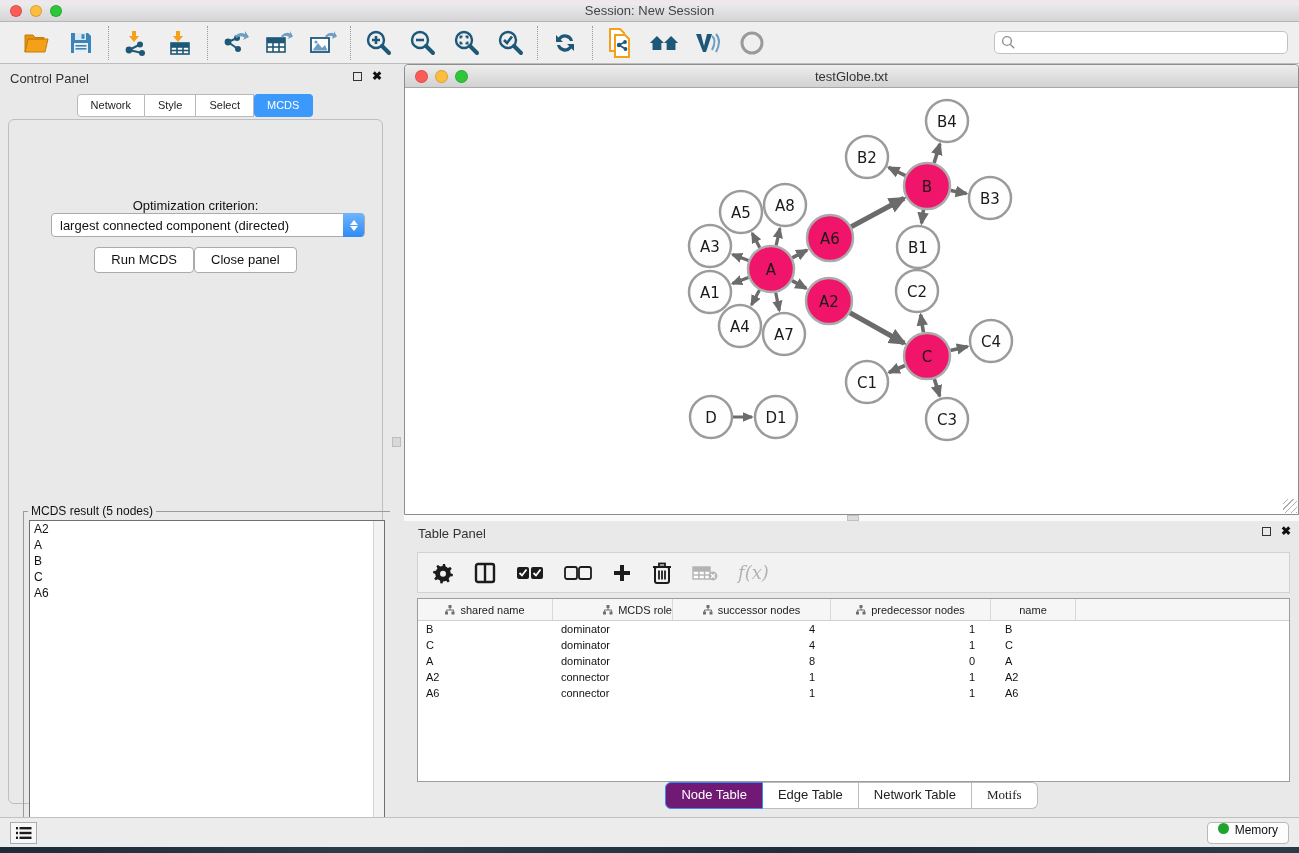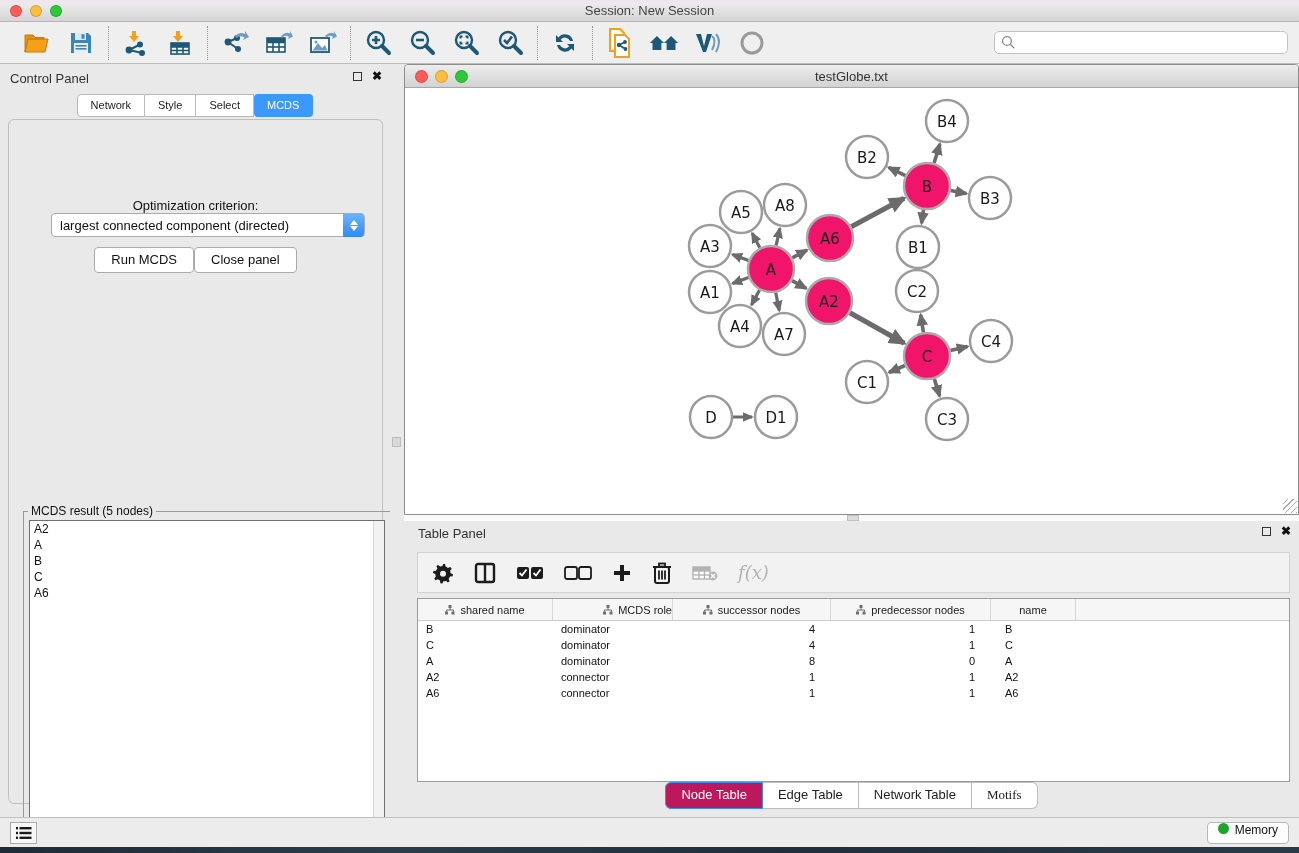--- a/index.html
+++ b/index.html
@@ -100,21 +100,21 @@
   .col-1 { width:120px; padding-left:8px; }
   .col-2 { width:158px; text-align:right; padding-right:16px; }
   .col-3 { width:160px; text-align:right; padding-right:16px; }
   .col-4 { width:85px; padding-left:14px; }
   .col-5 { flex:1; }
   .tp-tabs { position:absolute; left:0; bottom:8px; width:100%; display:flex; justify-content:center; }
   .tp-tab { font-size:13px; color:#222; background:#fff; border:1px solid #bcbcbc; border-left:none;
     padding:4px 15px 5px; cursor:pointer; }
   .tp-tab:first-child { border-left:1px solid #bcbcbc; border-radius:6px 0 0 6px; }
   .tp-tab:last-child { border-radius:0 6px 6px 0;font-family:Liberation Serif, serif; }
-  .tp-tab.selected { background:#be185d; color:#fff; border-color:#3490f3; }
+  .tp-tab.selected { background:#701a75; color:#fff; border-color:#3490f3; }
 
   
   .statusbar { position:absolute; left:0; top:817px; width:1299px; height:30px; background:#ececec;
     border-top:1px solid #c0c0c0; }
   .list-btn { position:absolute; left:10px; top:4px; width:27px; height:22px; background:#f7f7f7;
     border:1px solid #ababab; display:flex; align-items:center; justify-content:center; cursor:pointer; }
   .memory-btn { position:absolute; right:10px; top:4px; height:22px; background:#fdfdfd;
     border:1px solid #b8b8b8; border-radius:4px; display:flex; gap:6px;
     padding:0 10px; cursor:pointer; }
   .memory-dot { width:11px; height:11px; border-radius:50%; background:#1ea32c; }

